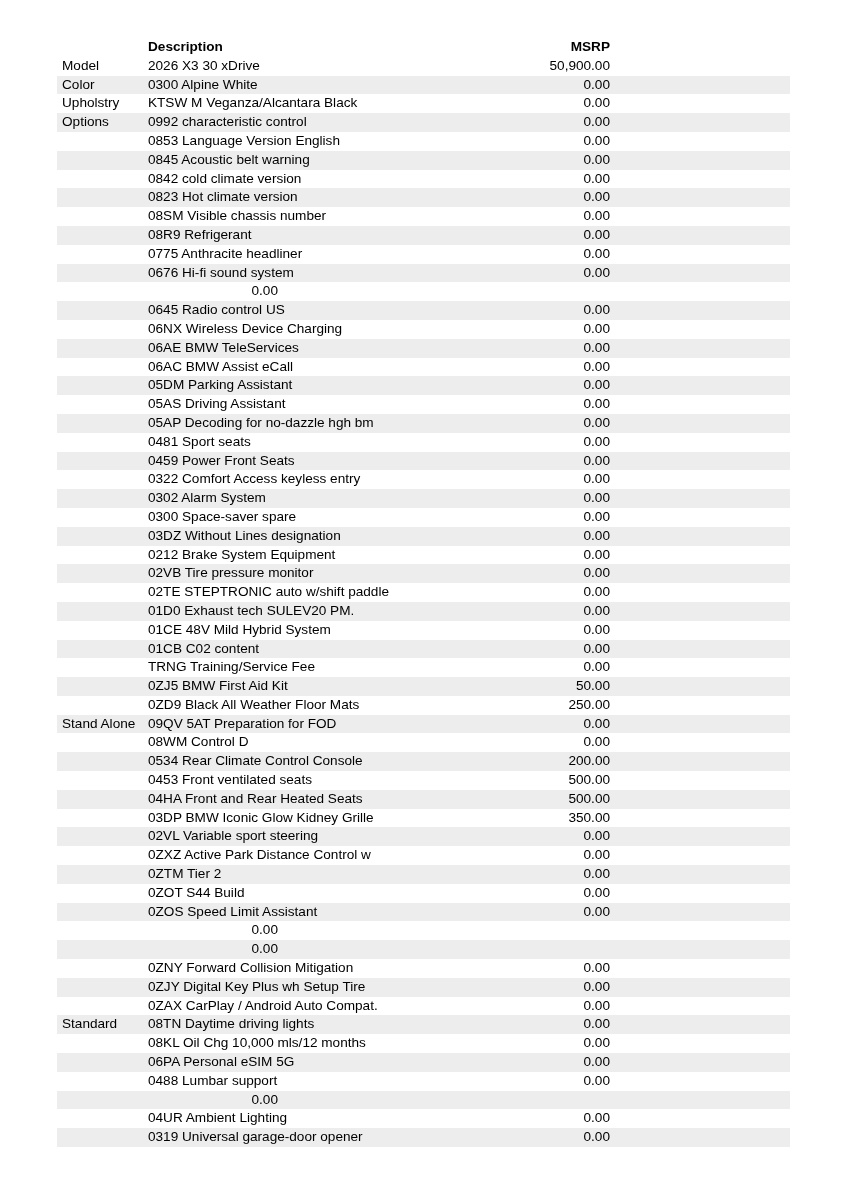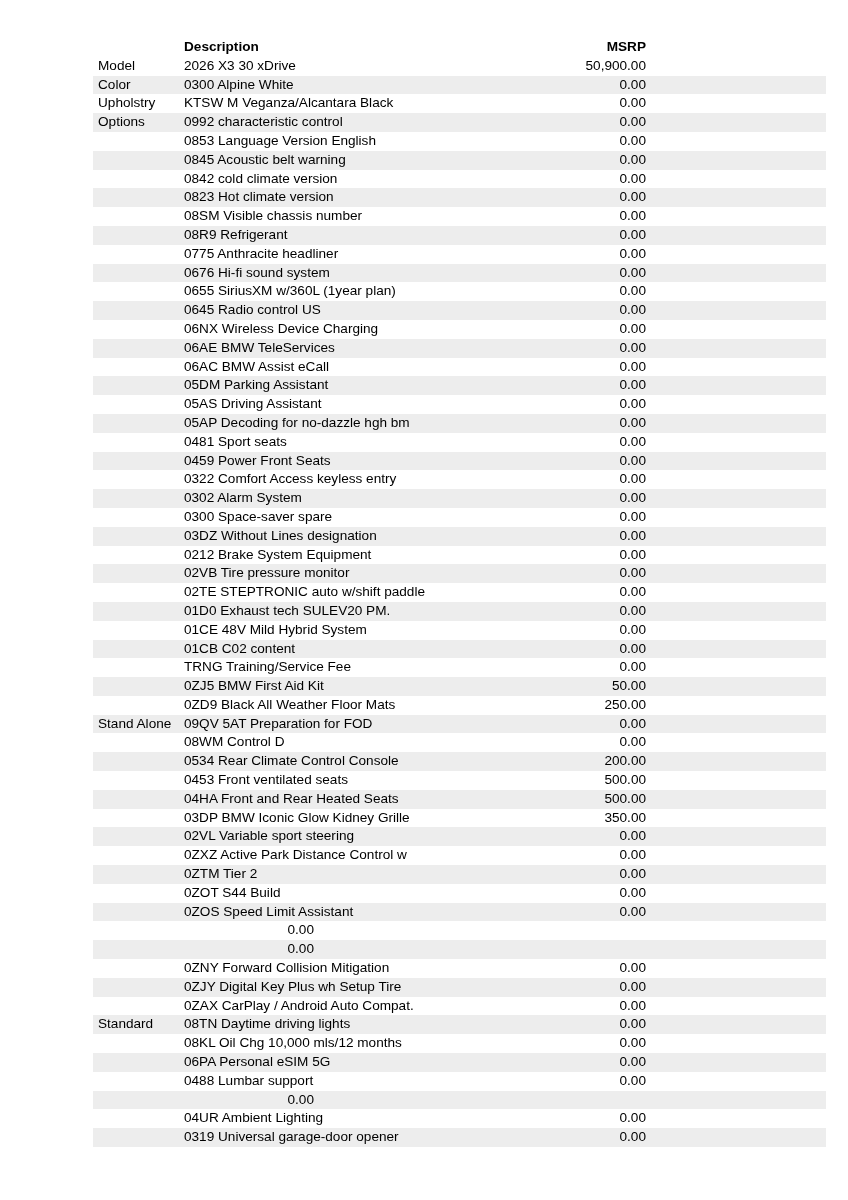--- a/index.html
+++ b/index.html
@@ -16,21 +16,20 @@
     width: 848px;
     height: 1200px;
     background: #ffffff;
   }
   .pricing-table {
     position: absolute;
     top: 38px;
     left: 57px;
     width: 733px;
     font-size: 13.6px;
-    margin-left: 36px;
   }
   .t-row {
     display: flex;
     height: 18.8px;
     line-height: 18.8px;
     white-space: nowrap;
   }
   .t-row.stripe { background: var(--stripe, #ededed); }
   .cell-cat {
     width: 91px;
@@ -138,21 +137,20 @@
         <div class="cell-spacer"></div>
       </div>
         <div class="t-row stripe">
         <div class="cell-cat"></div>
         <div class="cell-desc">0676 Hi-fi sound system</div>
         <div class="cell-msrp">0.00</div>
         <div class="cell-spacer"></div>
       </div>
         <div class="t-row">
         <div class="cell-cat"></div>
-        <div class="cell-desc">0655 SiriusXM w/360L (1year plan)</div>
         <div class="cell-msrp">0.00</div>
         <div class="cell-spacer"></div>
       </div>
         <div class="t-row stripe">
         <div class="cell-cat"></div>
         <div class="cell-desc">0645 Radio control US</div>
         <div class="cell-msrp">0.00</div>
         <div class="cell-spacer"></div>
       </div>
         <div class="t-row">

